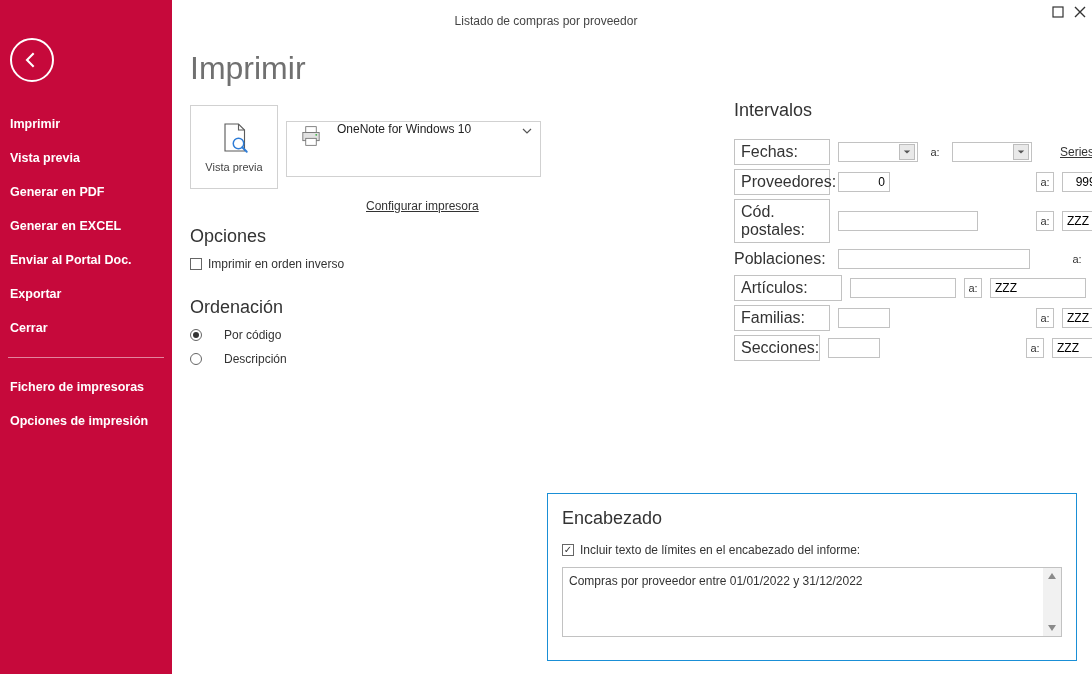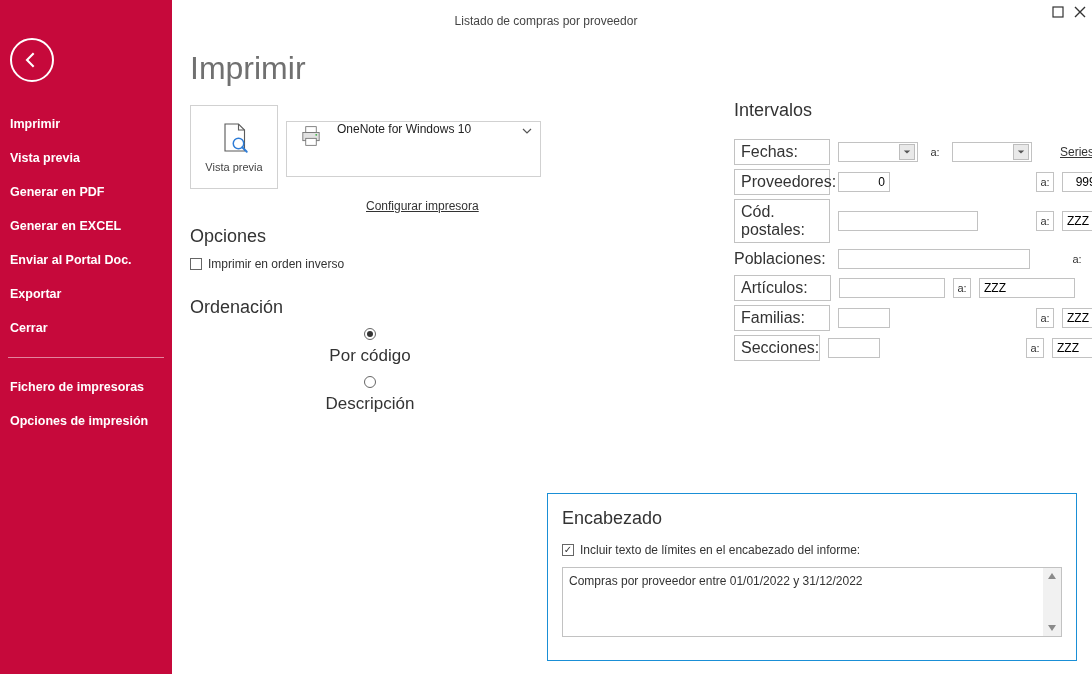--- a/index.html
+++ b/index.html
@@ -32,21 +32,21 @@
 
   .config-link { font-size: 12px; color: #333; text-decoration: underline; cursor: pointer; display: inline-block; margin-top: 10px; margin-left: 176px; }
 
   .section-head { font-size: 18px; color: #333; margin-top: 12px; margin-bottom: 10px; }
 
   .chk-row { display: flex; align-items: center; gap: 6px; font-size: 12px; color: #333; }
   .chk { width: 12px; height: 12px; border: 1px solid #666; display: inline-flex; align-items: center; justify-content: center; cursor: pointer; background: #fff; }
   .chk.checked::after { content: "✓"; font-size: 10px; line-height: 1; color: #333; }
 
   .radio-col { display: flex; flex-direction: column; gap: 10px; margin-top: 6px; }
-  .radio-row { display: flex; align-items: center; gap: 6px; font-size: 17px; color: #333; cursor: pointer; flex-direction: column; }
+  .radio-row { display: flex; align-items: center; gap: 22px; font-size: 12px; color: #333; cursor: pointer; }
   .radio { width: 12px; height: 12px; border: 1px solid #666; border-radius: 50%; display: inline-flex; align-items: center; justify-content: center; }
   .radio.sel::after { content: ""; width: 6px; height: 6px; background: #333; border-radius: 50%; }
 
   
   .right-col { position: absolute; left: 562px; top: 72px; width: 510px; }
   .intervalos-head { font-size: 18px; color: #333; margin-bottom: 18px; }
   .lblcell { border: 1px solid #c2c2c2; padding: 3px 6px; background: #fff; color: #333; }
   .plainlbl { padding: 3px 0 3px 0; color: #333; }
   .tiny-input { height: 20px; border: 1px solid #c2c2c2; font-size: 12px; padding: 0 4px; text-align: right; background:#fff; }
   .tiny-input.ta-left{ text-align:left;}
@@ -204,21 +204,21 @@
 
     <div class="row-flex" style="margin-bottom:4px;">
       <div class="plainlbl" style="width:96px">Poblaciones:</div>
       <input class="tiny-input ta-left" style="width: 192px;" value="">
       <span style="width:22px"></span>
       <span class="alabel noborder">a:</span>
 
     </div>
 
     <div class="row-flex" style="margin-bottom:4px;">
-      <div class="lblcell" style="width:97px">Artículos:</div>
+      <div class="lblcell" style="width:108px">Artículos:</div>
       <input class="tiny-input ta-left" style="width: 106px;" value="">
       <span class="alabel">a:</span>
       <input class="tiny-input ta-left" style="width: 96px;" value="ZZZ">
     </div>
 
     <div class="row-flex" style="margin-bottom:4px;">
       <div class="lblcell" style="width:96px">Familias:</div>
       <input class="tiny-input ta-left" style="width: 52px;" value="">
       <span style="width:130px"></span>
       <span class="alabel">a:</span>

